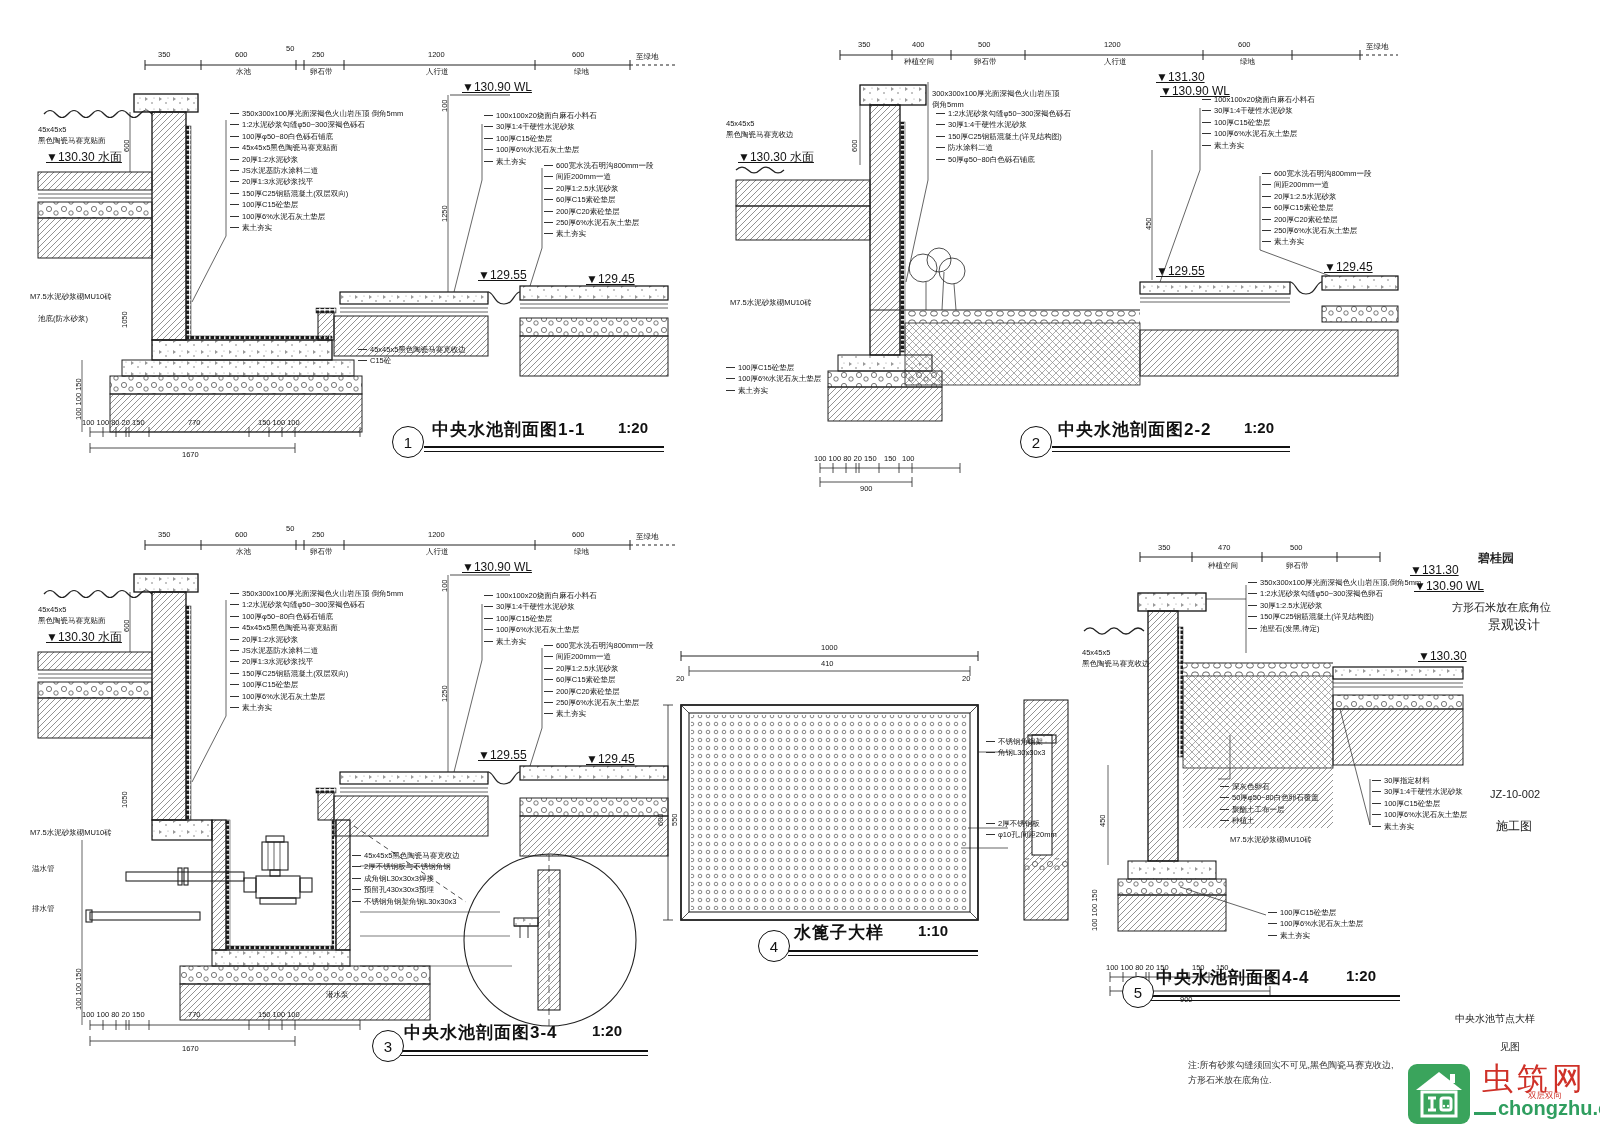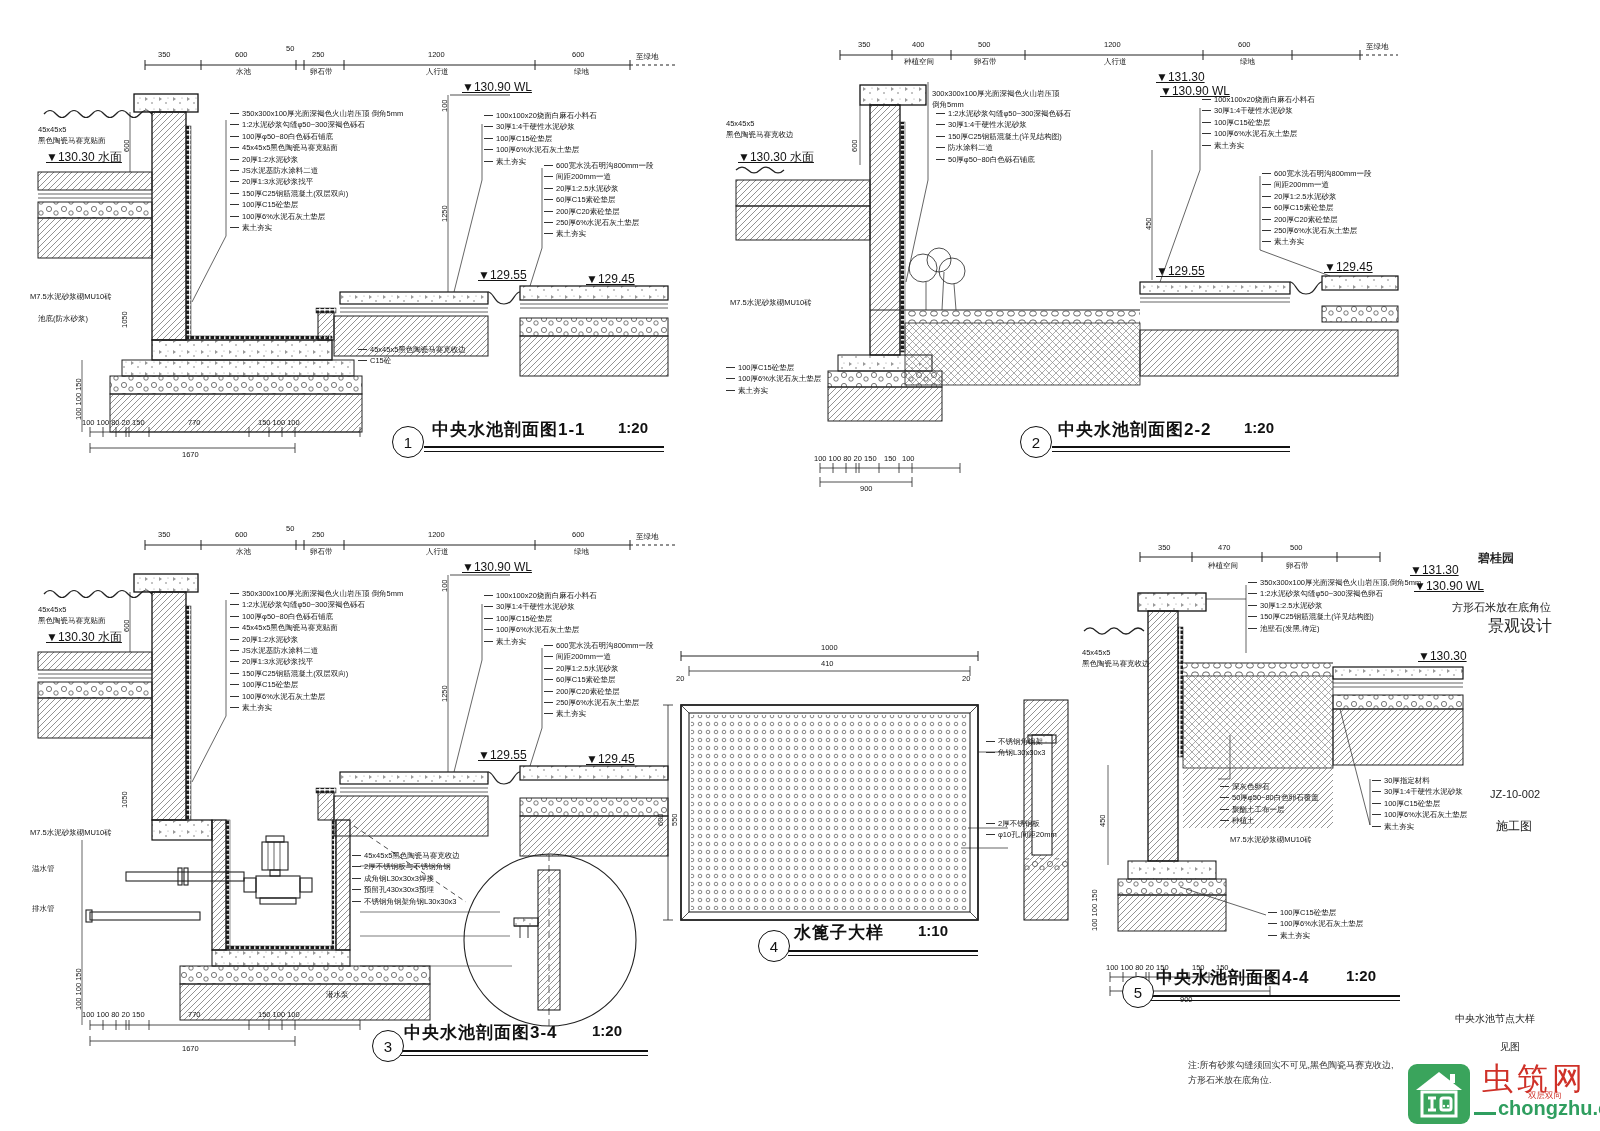--- a/index.html
+++ b/index.html
@@ -522,21 +522,21 @@
   <div class="dt-scale" style="left:918px;top:922px">1:10</div>
   <div class="dt-line" style="left:788px;top:950px;width:190px"></div>
 
   <div class="dt-num" style="left:1122px;top:976px">5</div>
   <div class="dt-name" style="left:1156px;top:966px">中央水池剖面图4-4</div>
   <div class="dt-scale" style="left:1346px;top:967px">1:20</div>
   <div class="dt-line" style="left:1150px;top:995px;width:250px"></div>
 
   <div class="margin-txt" style="left:1478px;top:550px;font-size:12px;font-weight:bold">碧桂园</div>
   <div class="margin-txt" style="left:1452px;top:600px;font-size:11px">方形石米放在底角位</div>
-  <div class="margin-txt" style="left:1488px;top:616px;font-size:16px">景观设计</div>
+  <div class="margin-txt" style="left:1488px;top:616px;font-size:13px">景观设计</div>
   <div class="margin-txt" style="left:1490px;top:788px;font-size:11px">JZ-10-002</div>
   <div class="margin-txt" style="left:1496px;top:818px;font-size:12px">施工图</div>
   <div class="margin-txt" style="left:1455px;top:1012px;font-size:10px">中央水池节点大样</div>
   <div class="margin-txt" style="left:1500px;top:1040px;font-size:10px">见图</div>
 
   <div class="footnote" style="left:1188px;top:1058px">
     <div>注:所有砂浆勾缝须回实不可见,黑色陶瓷马赛克收边,</div>
     <div>方形石米放在底角位.</div>
   </div>
 

